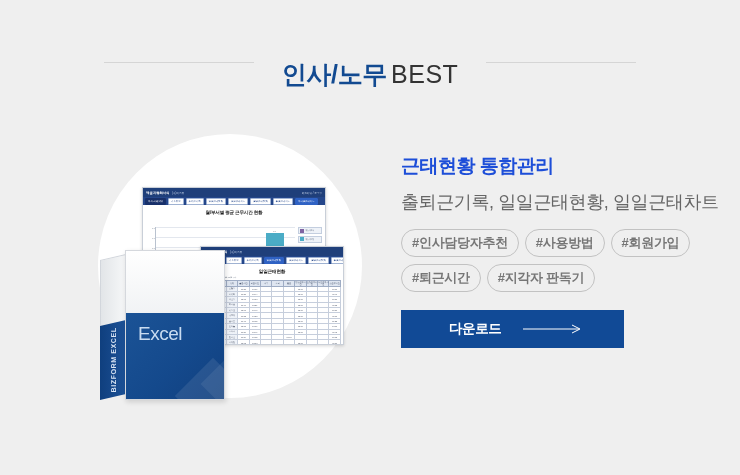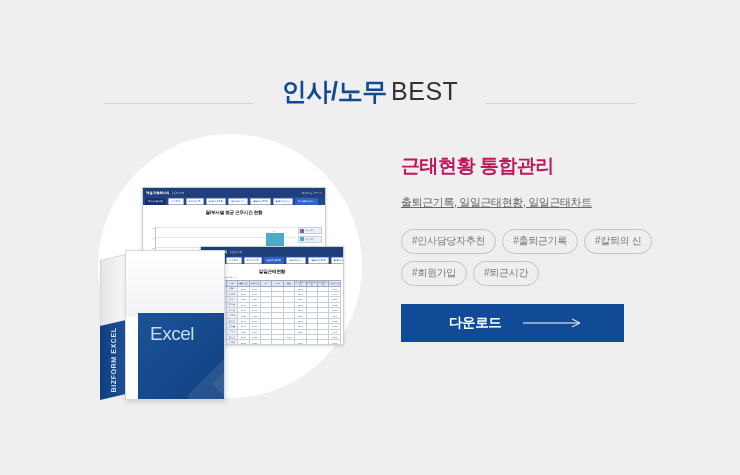--- a/index.html
+++ b/index.html
@@ -16,21 +16,21 @@
   }
 
   
   .section-head {
     position: absolute;
     top: 62px;
     left: 0;
     width: 740px;
     height: 42px;
     display: flex;
-    align-items: flex-end;
+    align-items: flex-start;
     justify-content: center;
   }
   .rule {
     width: 150px;
     height: 1px;
     background: #d5d5d5;
     flex: 0 0 auto;
   }
   .rule.left { margin-right: 28px; }
   .rule.right { margin-left: 28px; }
@@ -311,21 +311,21 @@
     box-sizing: border-box;
     overflow: hidden;
     box-shadow: 1px 2px 5px rgba(0,0,0,0.14);
   }
   .face-top {
     height: 66px;
     background: linear-gradient(to bottom, #ffffff, #f0f2f4);
   }
   .face-bottom {
     position: absolute;
-    left: 12px;
+    left: 0;
     top: 62px;
     width: 100px;
     height: 88px;
     background: linear-gradient(135deg, #1b5396 0%, #14498c 55%, #113f7e 100%);
     overflow: hidden;
     text-align: right;
   }
   .face-bottom::before {
     content: "";
     position: absolute;
@@ -368,50 +368,50 @@
   
   .content {
     position: absolute;
     left: 401px;
     top: 155px;
     width: 320px;
   }
   .prod-title {
     font-size: 19px;
     font-weight: bold;
-    color: #be185d;
+    color: #1d4ed8;
     letter-spacing: -0.5px;
     margin: 0 0 14px 0;
     line-height: 1.2;
   }
   .prod-desc {
-    font-size: 11px;
+    font-size: 18px;
     color: #666666;
     line-height: 21px;
     letter-spacing: -0.4px;
     margin: 0 0 16px 0;
-    text-decoration: underline;
   }
   .tags {
     display: flex;
     flex-wrap: wrap;
     gap: 7px 6px;
     margin-bottom: 18px;
     width: 300px;
   }
   .tag {
     border: 1px solid #c2c2c2;
     border-radius: 14px;
     color: #767676;
-    font-size: 10px;
+    font-size: 13px;
     line-height: 1;
     padding: 6px 10px 7px 10px;
     white-space: nowrap;
     background: transparent;
     letter-spacing: -0.3px;
+    font-weight: bold;
   }
   .dl-btn {
     width: 223px;
     height: 38px;
     background: #114a96;
     color: #ffffff;
     display: flex;
     align-items: center;
     border: 0;
     cursor: pointer;
@@ -721,24 +721,24 @@
   </div>
 </div>
 
 <div class="content">
   <h2 class="prod-title">근태현황 통합관리</h2>
   <p class="prod-desc">
     <span>출퇴근기록, 일일근태현황, 일일근태차트</span><br>
   </p>
   <div class="tags">
     <span class="tag">#인사담당자추천</span>
-    <span class="tag">#출퇴근기록</span>
-    <span class="tag">#칼퇴의 신</span>
+    <span class="tag">#사용방법</span>
     <span class="tag">#회원가입</span>
     <span class="tag">#퇴근시간</span>
+    <span class="tag">#지각자 판독기</span>
   </div>
   <button class="dl-btn">
     <span class="label">다운로드</span>
     <svg class="dl-arrow" width="60" height="10" viewBox="0 0 60 10">
       <path d="M0 5 H56 M49 1 L57 5 L49 9" fill="none" stroke="#ffffff" stroke-width="1"></path>
     </svg>
   </button>
 </div>
 
 </body></html>

